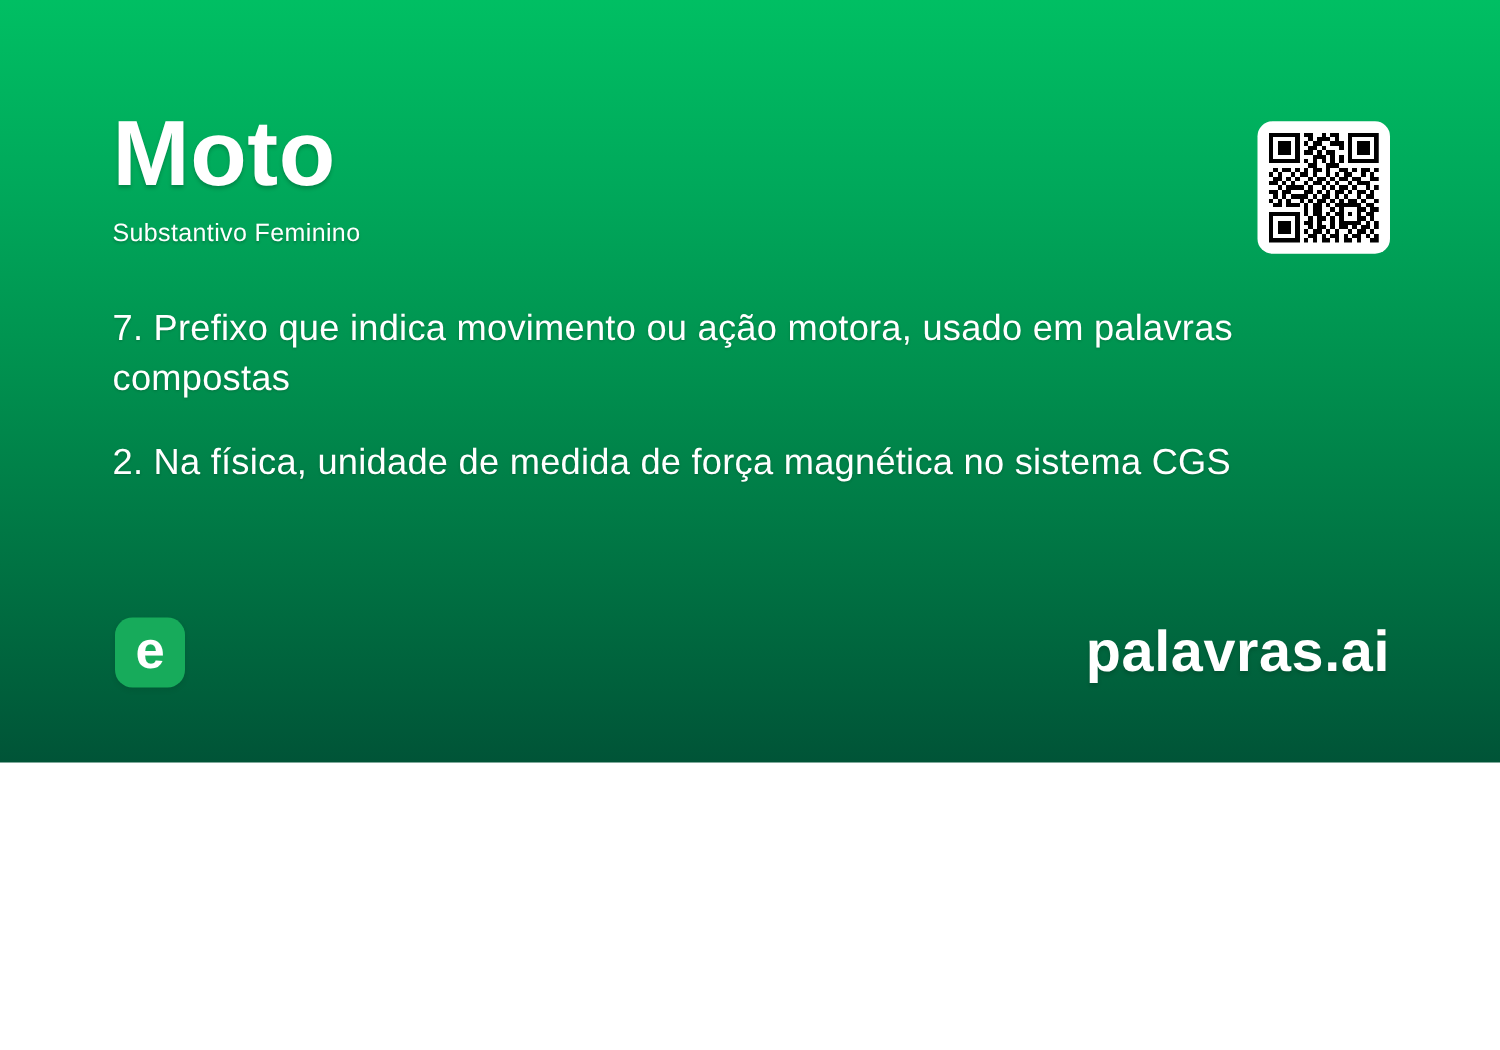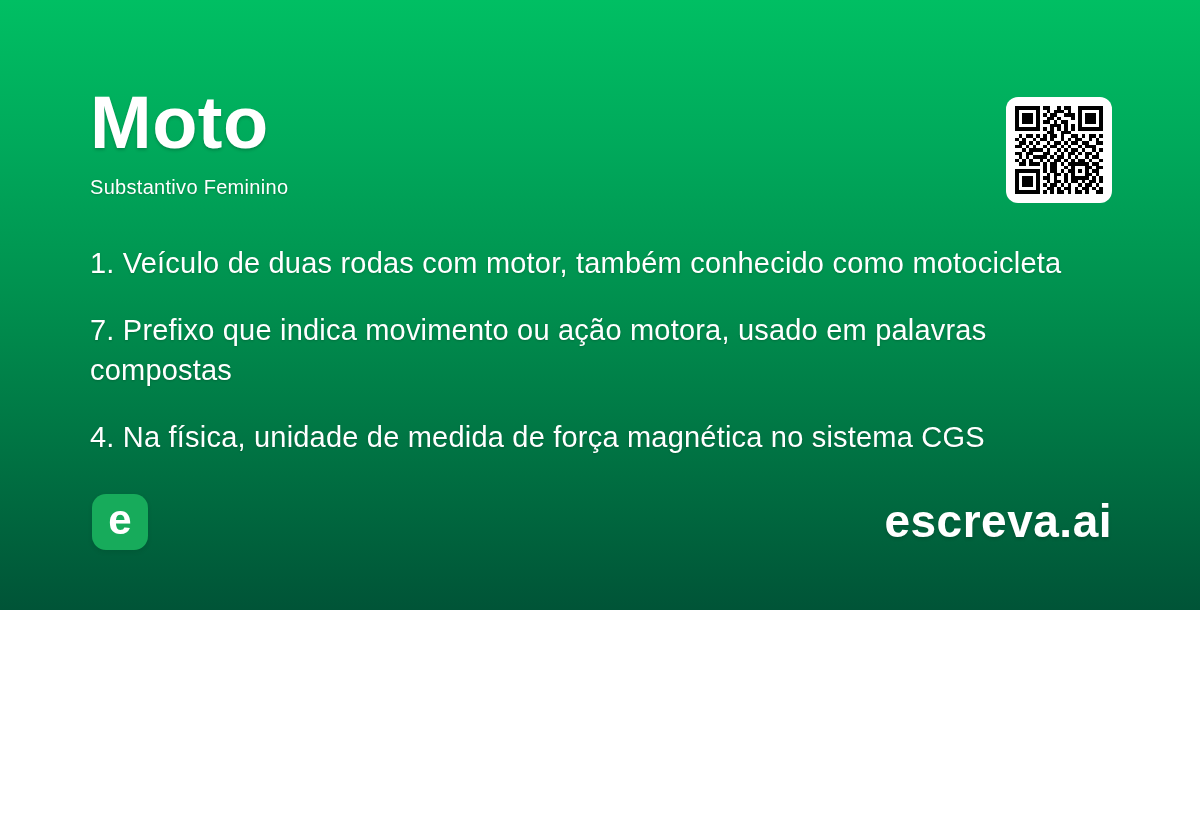--- a/index.html
+++ b/index.html
@@ -442,24 +442,23 @@
         <rect x="15" y="24" width="1" height="1" fill="#000000"></rect>
         <rect x="17" y="24" width="1" height="1" fill="#000000"></rect>
         <rect x="18" y="24" width="1" height="1" fill="#000000"></rect>
         <rect x="20" y="24" width="1" height="1" fill="#000000"></rect>
         <rect x="23" y="24" width="1" height="1" fill="#000000"></rect>
         <rect x="24" y="24" width="1" height="1" fill="#000000"></rect>
       </svg>
   </div>
 
   <div class="definitions">
-    <p class="definition">1. Veículo de duas rodas com motor, também conhecido como motocicleta</p>
     <p class="definition">7. Prefixo que indica movimento ou ação motora, usado em palavras compostas</p>
-    <p class="definition">4. Na física, unidade de medida de força magnética no sistema CGS</p>
+    <p class="definition">2. Na física, unidade de medida de força magnética no sistema CGS</p>
   </div>
 
   <div class="logo-badge">
     <span class="logo-letter">e</span>
   </div>
 
-  <div class="brand-name">escreva.ai</div>
+  <div class="brand-name">palavras.ai</div>
 
 </div>
 
 </body></html>

